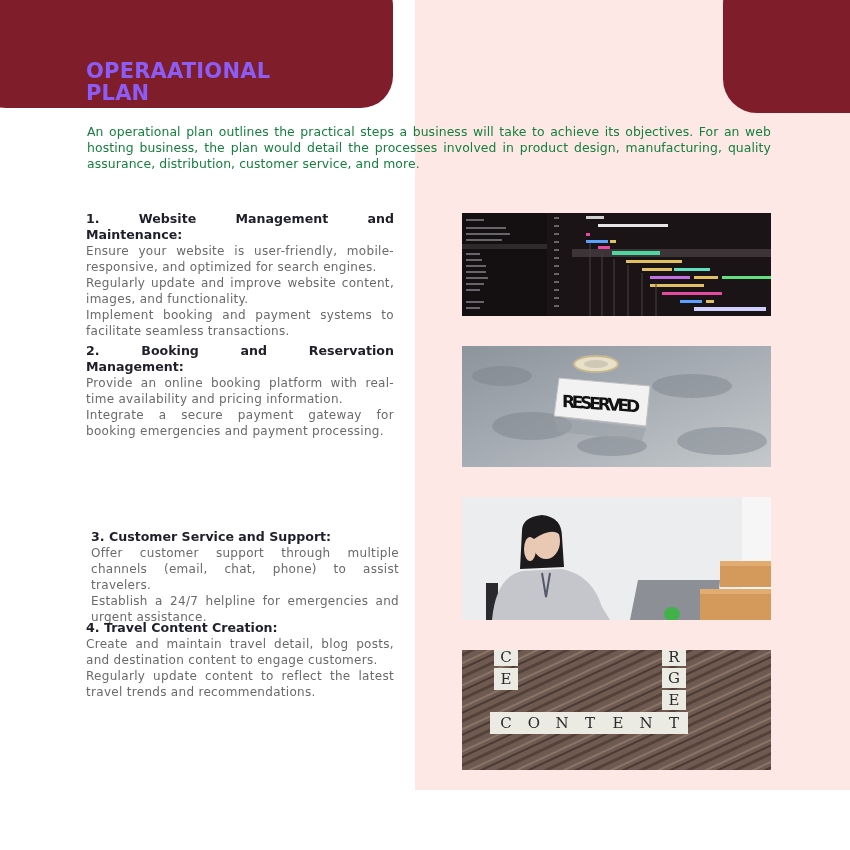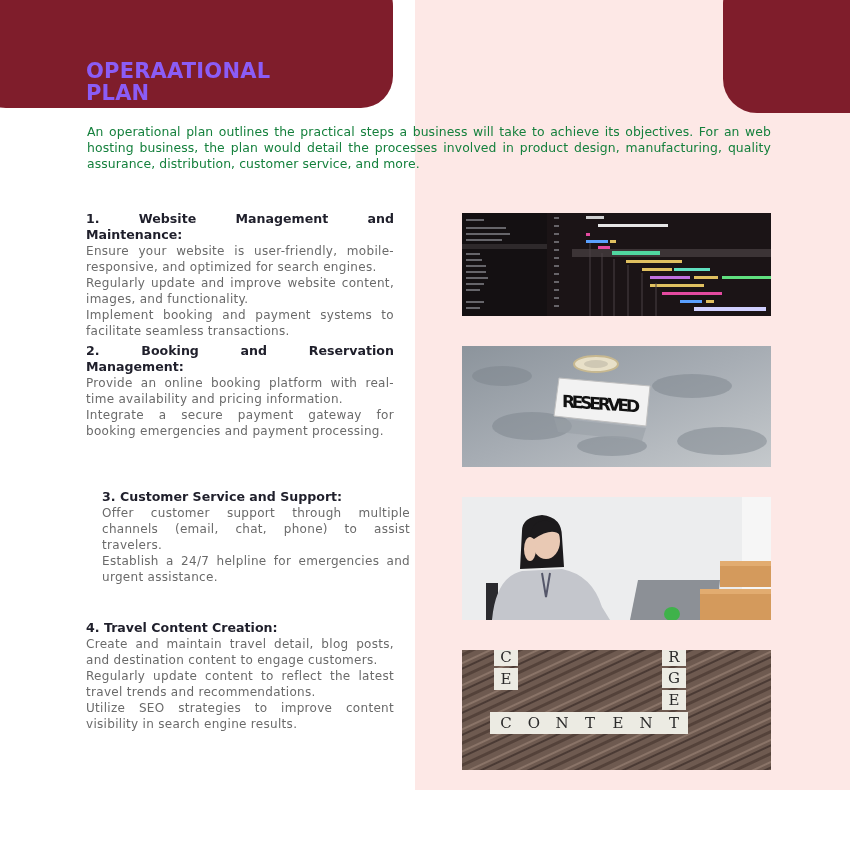--- a/index.html
+++ b/index.html
@@ -77,31 +77,30 @@
   <h2><span style="display:flex;justify-content:space-between;">
         <span>2.</span>
         <span>Booking</span>
         <span>and</span>
         <span>Reservation</span>
       </span>Management:</h2>
   <p>Provide an online booking platform with real-time availability and pricing information.</p>
   <p>Integrate a secure payment gateway for booking emergencies and payment processing.</p>
 </div>
 
-<div class="section" id="s3" style="left:102px;width:308px;">
+<div class="section" id="s3" style="left:91px;width:308px;margin-top:40px;">
   <h2>3. Customer Service and Support:</h2>
   <p>Offer customer support through multiple channels (email, chat, phone) to assist travelers.</p>
   <p>Establish a 24/7 helpline for emergencies and urgent assistance.</p>
 </div>
 
 <div class="section" id="s4" style="left:86px;width:308px;">
   <h2>4. Travel Content Creation:</h2>
   <p>Create and maintain travel detail, blog posts, and destination content to engage customers.</p>
   <p>Regularly update content to reflect the latest travel trends and recommendations.</p>
-  <p>Utilize SEO strategies to improve content visibility in search engine results.</p>
 </div>
 
 <div class="photo" style="top:213px;height:103px;">
   <svg width="309" height="103" viewBox="0 0 309 103">
     <rect width="309" height="103" fill="#1b1416"></rect>
     <rect x="0" y="0" width="85" height="103" fill="#141012"></rect>
     <g fill="#8a8a90" opacity="0.7">
       <rect x="4" y="6" width="18" height="2"></rect>
         <rect x="4" y="14" width="40" height="2"></rect>
       <rect x="4" y="20" width="44" height="2"></rect>

